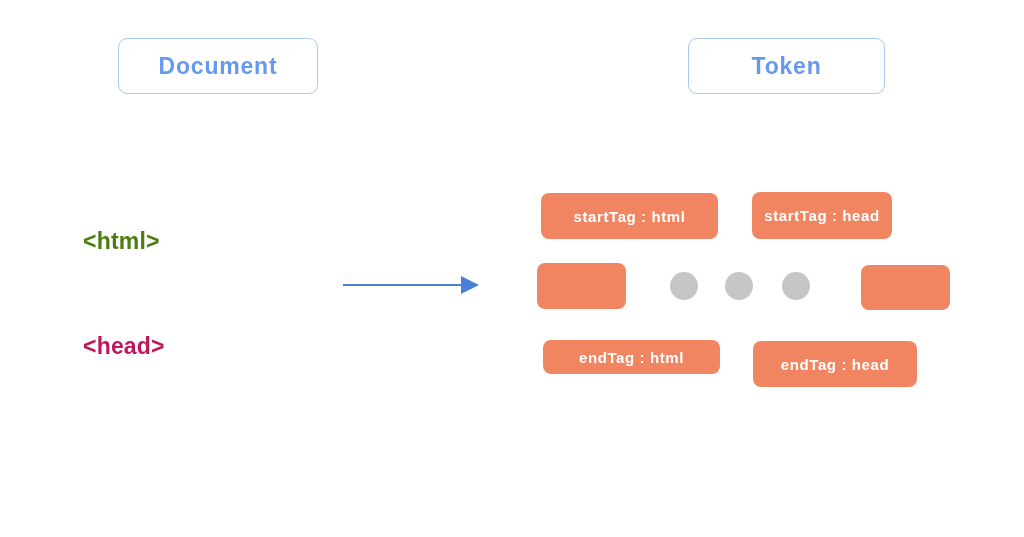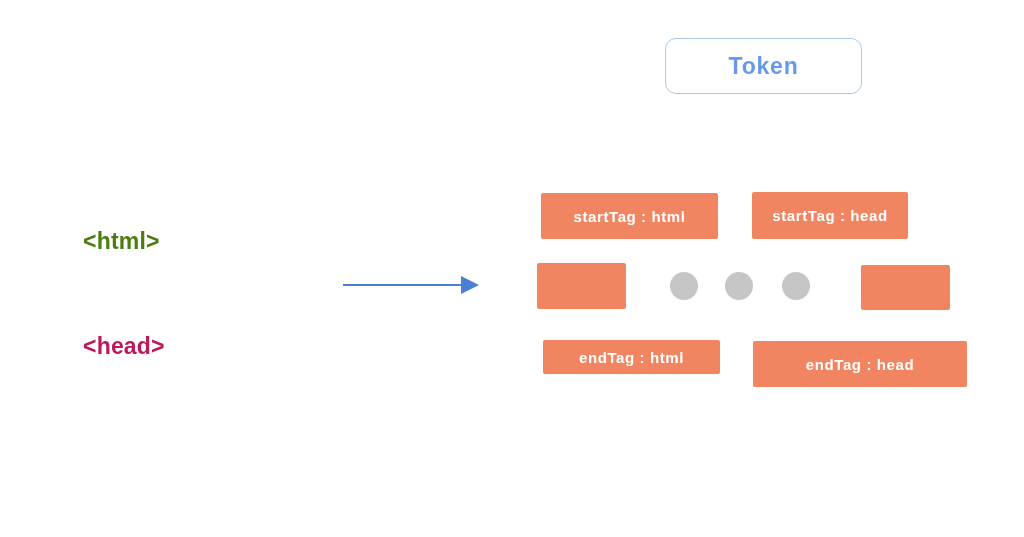--- a/index.html
+++ b/index.html
@@ -34,25 +34,24 @@
     font-weight: bold;
     letter-spacing: 0.8px;
   }
   #pill-document {
     left: 118px;
     top: 38px;
     width: 200px;
     height: 56px;
   }
   #pill-token {
-    left: 665px;
+    left: 688px;
     top: 38px;
     width: 197px;
     height: 56px;
-    border-radius: 11px;
   }
 
   
   .code-block {
     position: absolute;
     left: 83px;
     top: 154px;
     font-family: "Liberation Sans", sans-serif;
     font-size: 23px;
     font-weight: bold;
@@ -78,40 +77,40 @@
     top: 268px;
     width: 140px;
     height: 34px;
   }
 
   
   .token-box {
     position: absolute;
     box-sizing: border-box;
     background: #F28561;
-    border-radius: 2px;
+    border-radius: 8px;
     display: flex;
     align-items: center;
     justify-content: center;
     color: #FFFFFF;
     font-size: 15px;
     font-weight: bold;
     letter-spacing: 0.6px;
     white-space: pre;
   }
   #token-start-html {
     left: 541px;
     top: 193px;
     width: 177px;
     height: 46px;
   }
   #token-start-head {
     left: 752px;
     top: 192px;
-    width: 156px;
+    width: 140px;
     height: 47px;
   }
   #token-blank-left {
     left: 537px;
     top: 263px;
     width: 89px;
     height: 46px;
   }
   #token-blank-right {
     left: 861px;
@@ -121,21 +120,21 @@
   }
   #token-end-html {
     left: 543px;
     top: 340px;
     width: 177px;
     height: 34px;
   }
   #token-end-head {
     left: 753px;
     top: 341px;
-    width: 214px;
+    width: 164px;
     height: 46px;
   }
 
   
   .dot {
     position: absolute;
     background: #C6C6C6;
     border-radius: 50%;
     width: 28px;
     height: 28px;
@@ -143,20 +142,23 @@
   }
   #dot-1 { left: 670px; }
   #dot-2 { left: 725px; }
   #dot-3 { left: 782px; }
 </style>
 </head>
 <body>
 
 <div class="canvas">
 
+  <div class="pill" id="pill-document">
+    <span>Document</span>
+  </div>
   <div class="pill" id="pill-token">
     <span>Token</span>
   </div>
 
   <div class="code-block">
     <div class="code-line accent">&lt;html&gt;</div>
     <div class="code-line">&lt;head&gt;</div>
     
     
     

